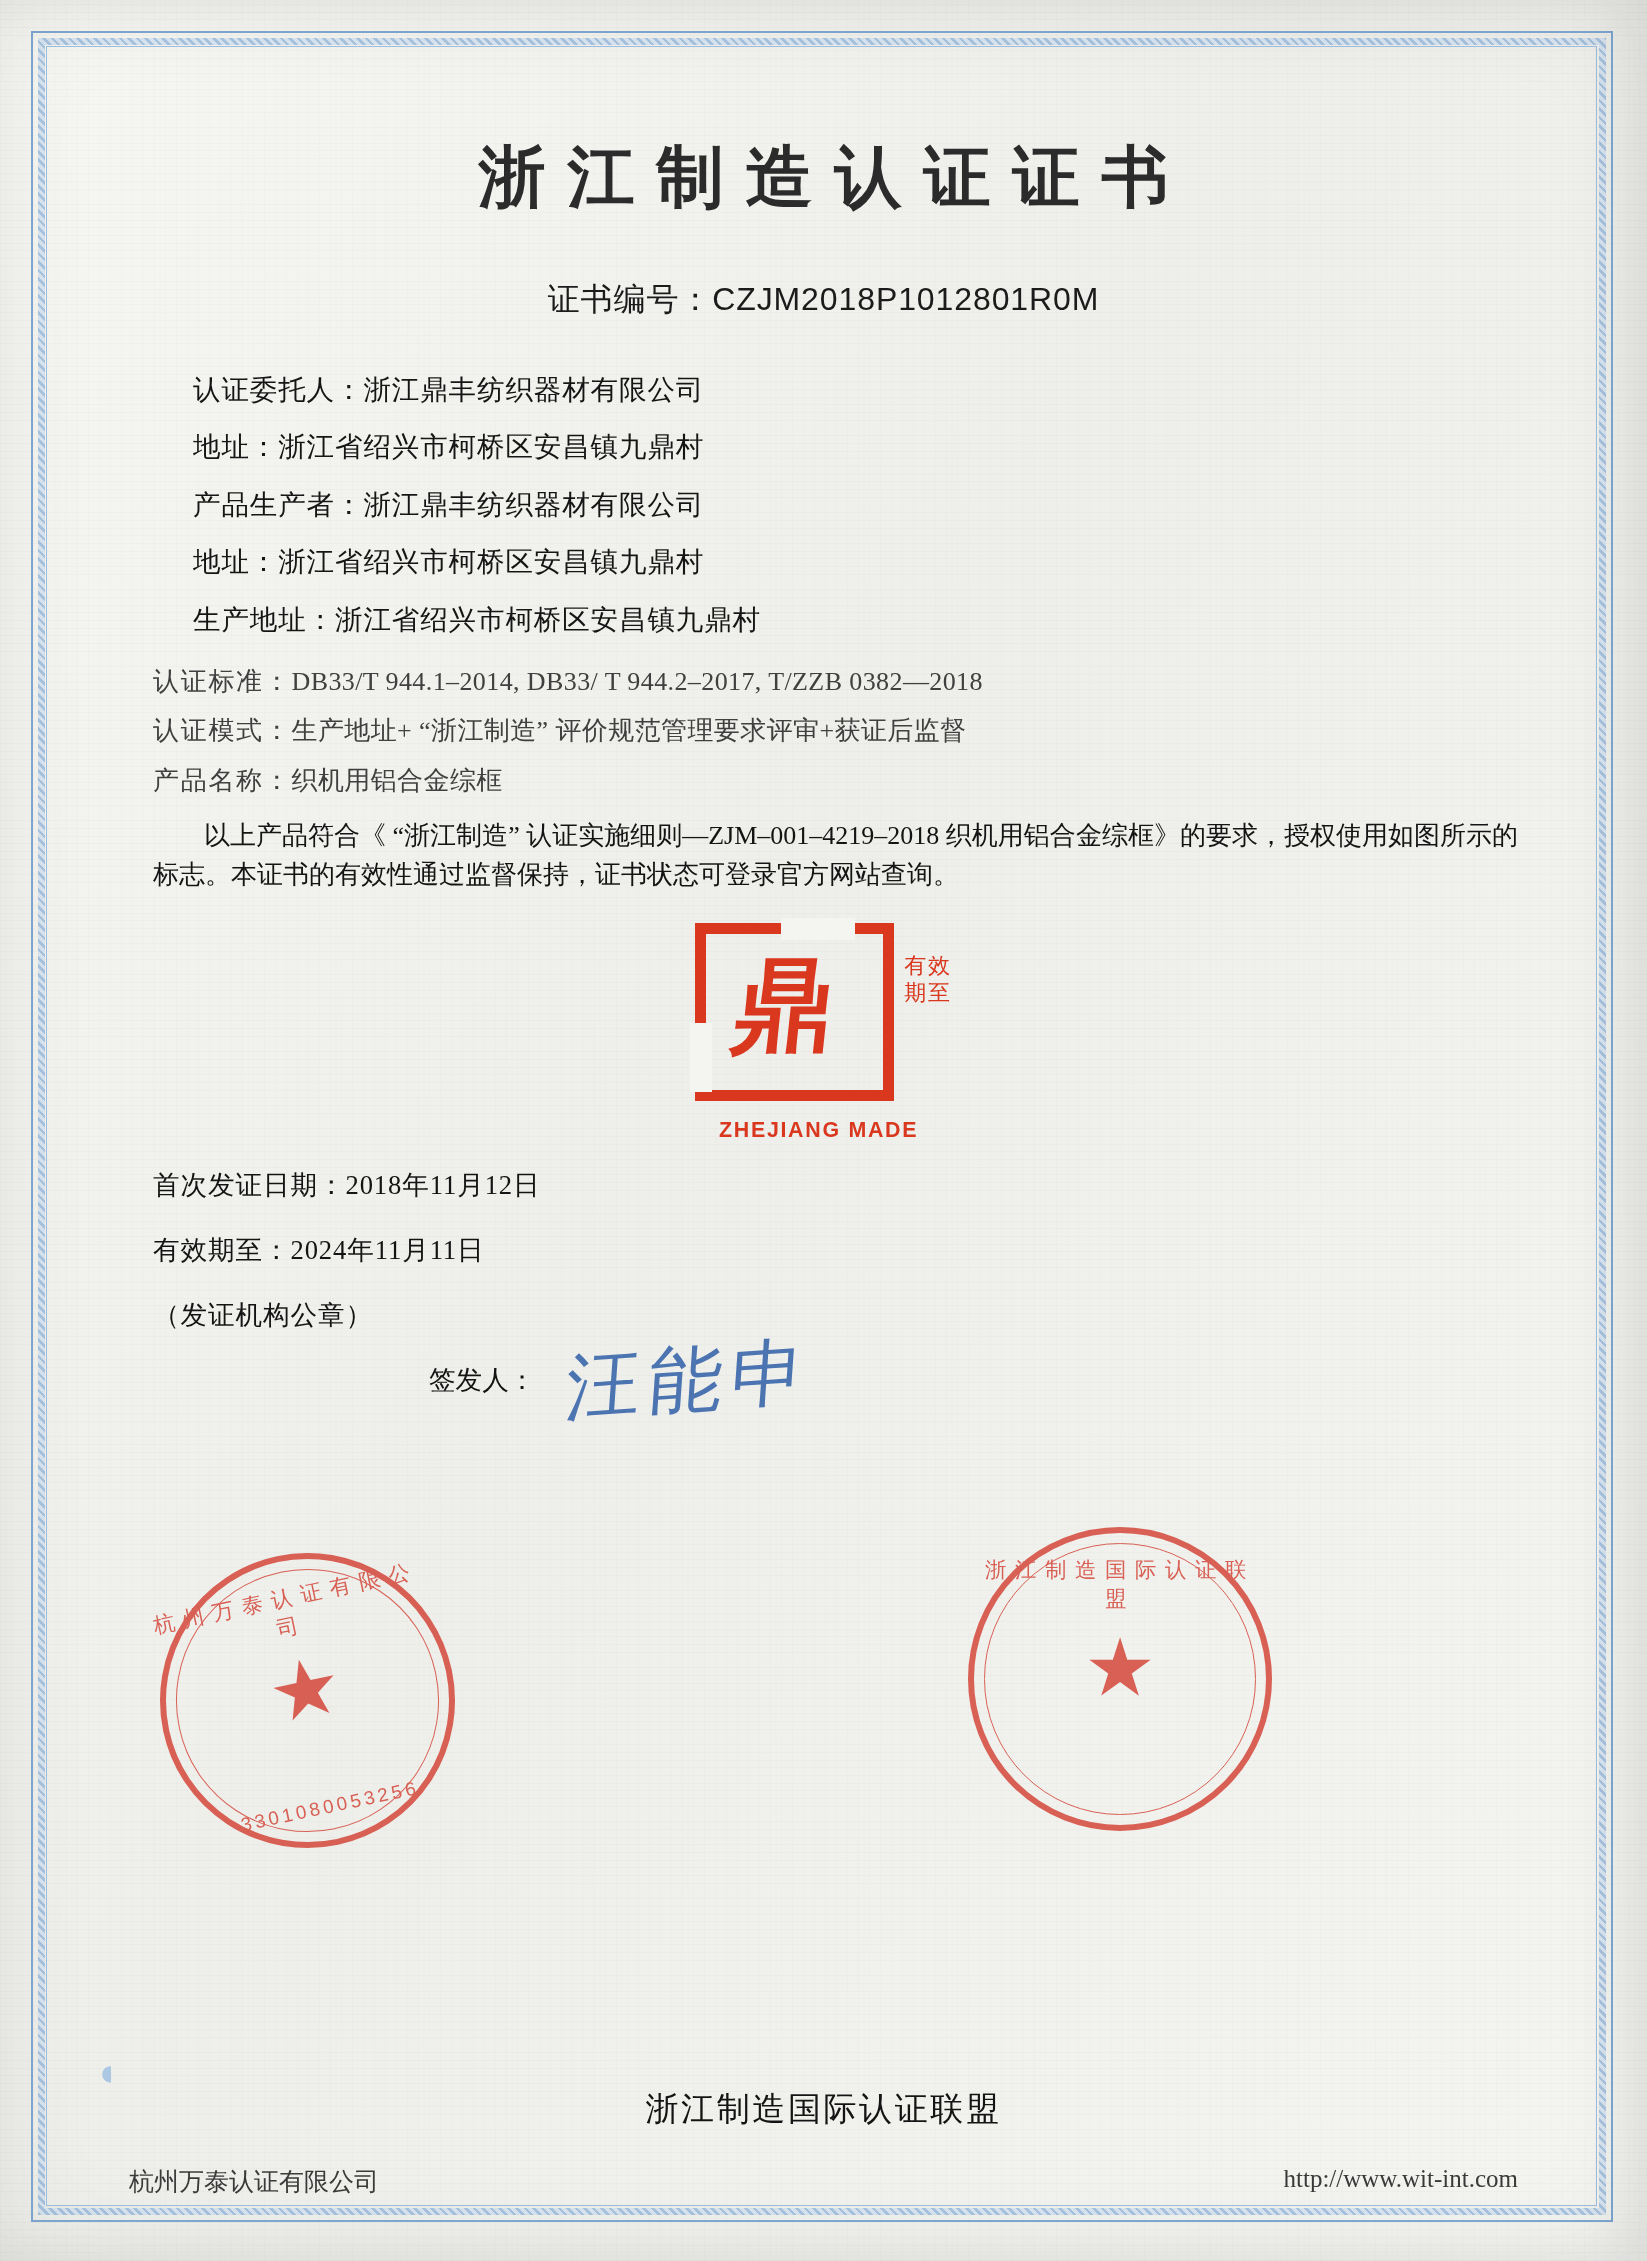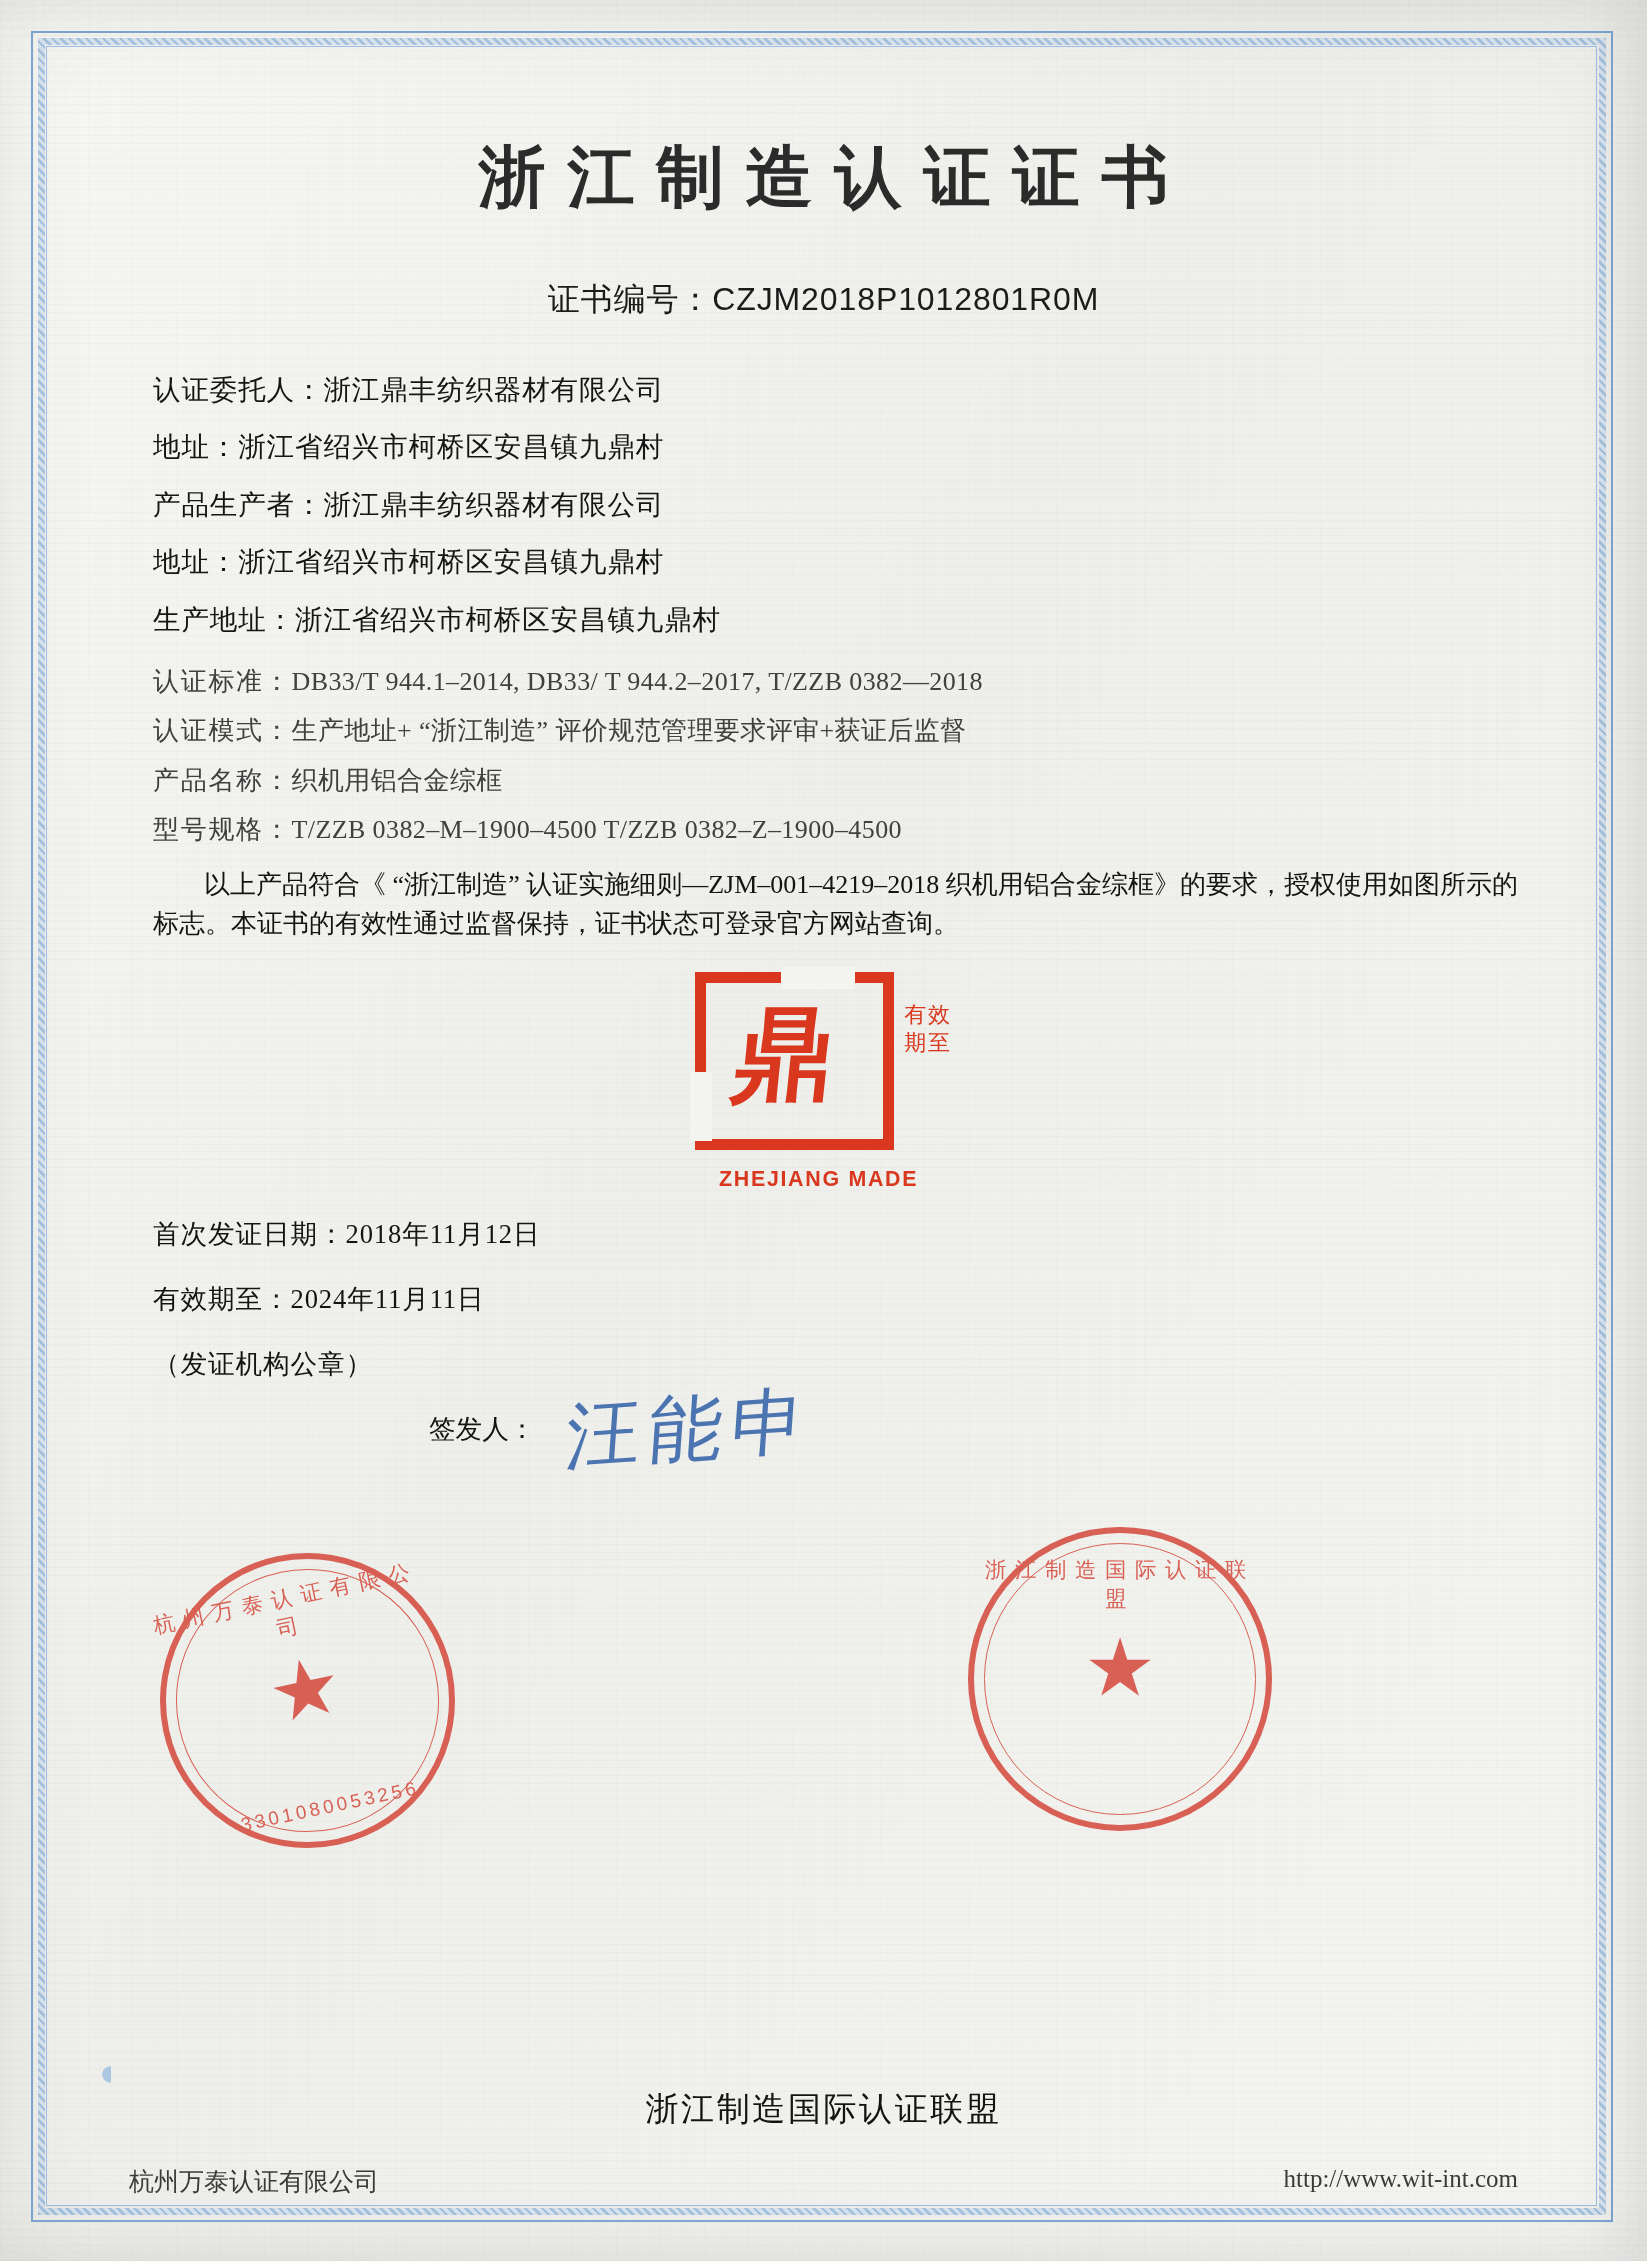--- a/index.html
+++ b/index.html
@@ -80,20 +80,21 @@
   .cert-no .num{font-family:"Liberation Sans",sans-serif;}
   .block-a{
     margin-top:50px;
     padding-left:50px;
   }
   .block-a .row{
     font-size:27.5px;
     color:#151515;
     margin-bottom:21.4px;
     letter-spacing:0.9px;
+    margin-left:40px;
   }
   .block-b{
     margin-top:26px;
     padding-left:50px;
   }
   .block-b .row{
     font-size:26px;
     color:#404040;
     margin-bottom:14.6px;
     letter-spacing:0.4px;
@@ -262,23 +263,20 @@
     <div class="block-b">
       <div class="row">
         <span class="lbl">认证标准：</span><span>DB33/T 944.1–2014, DB33/ T 944.2–2017, T/ZZB 0382—2018</span>
       </div>
       <div class="row">
         <span class="lbl">认证模式：</span><span>生产地址+ “浙江制造” 评价规范管理要求评审+获证后监督</span>
       </div>
       <div class="row">
         <span class="lbl">产品名称：</span><span>织机用铝合金综框</span>
       </div>
-      <div class="row">
-        <span class="lbl">型号规格：</span><span>T/ZZB 0382–M–1900–4500  T/ZZB 0382–Z–1900–4500</span>
-      </div>
     </div>
 
     <div class="statement">
       <p>以上产品符合《 “浙江制造” 认证实施细则—ZJM–001–4219–2018 织机用铝合金综框》的要求，授权使用如图所示的标志。本证书的有效性通过监督保持，证书状态可登录官方网站查询。</p>
     </div>
 
     <div class="logo-wrap">
       <div class="zj-logo">
         <div class="frame"></div>
         <div class="notch"></div>

